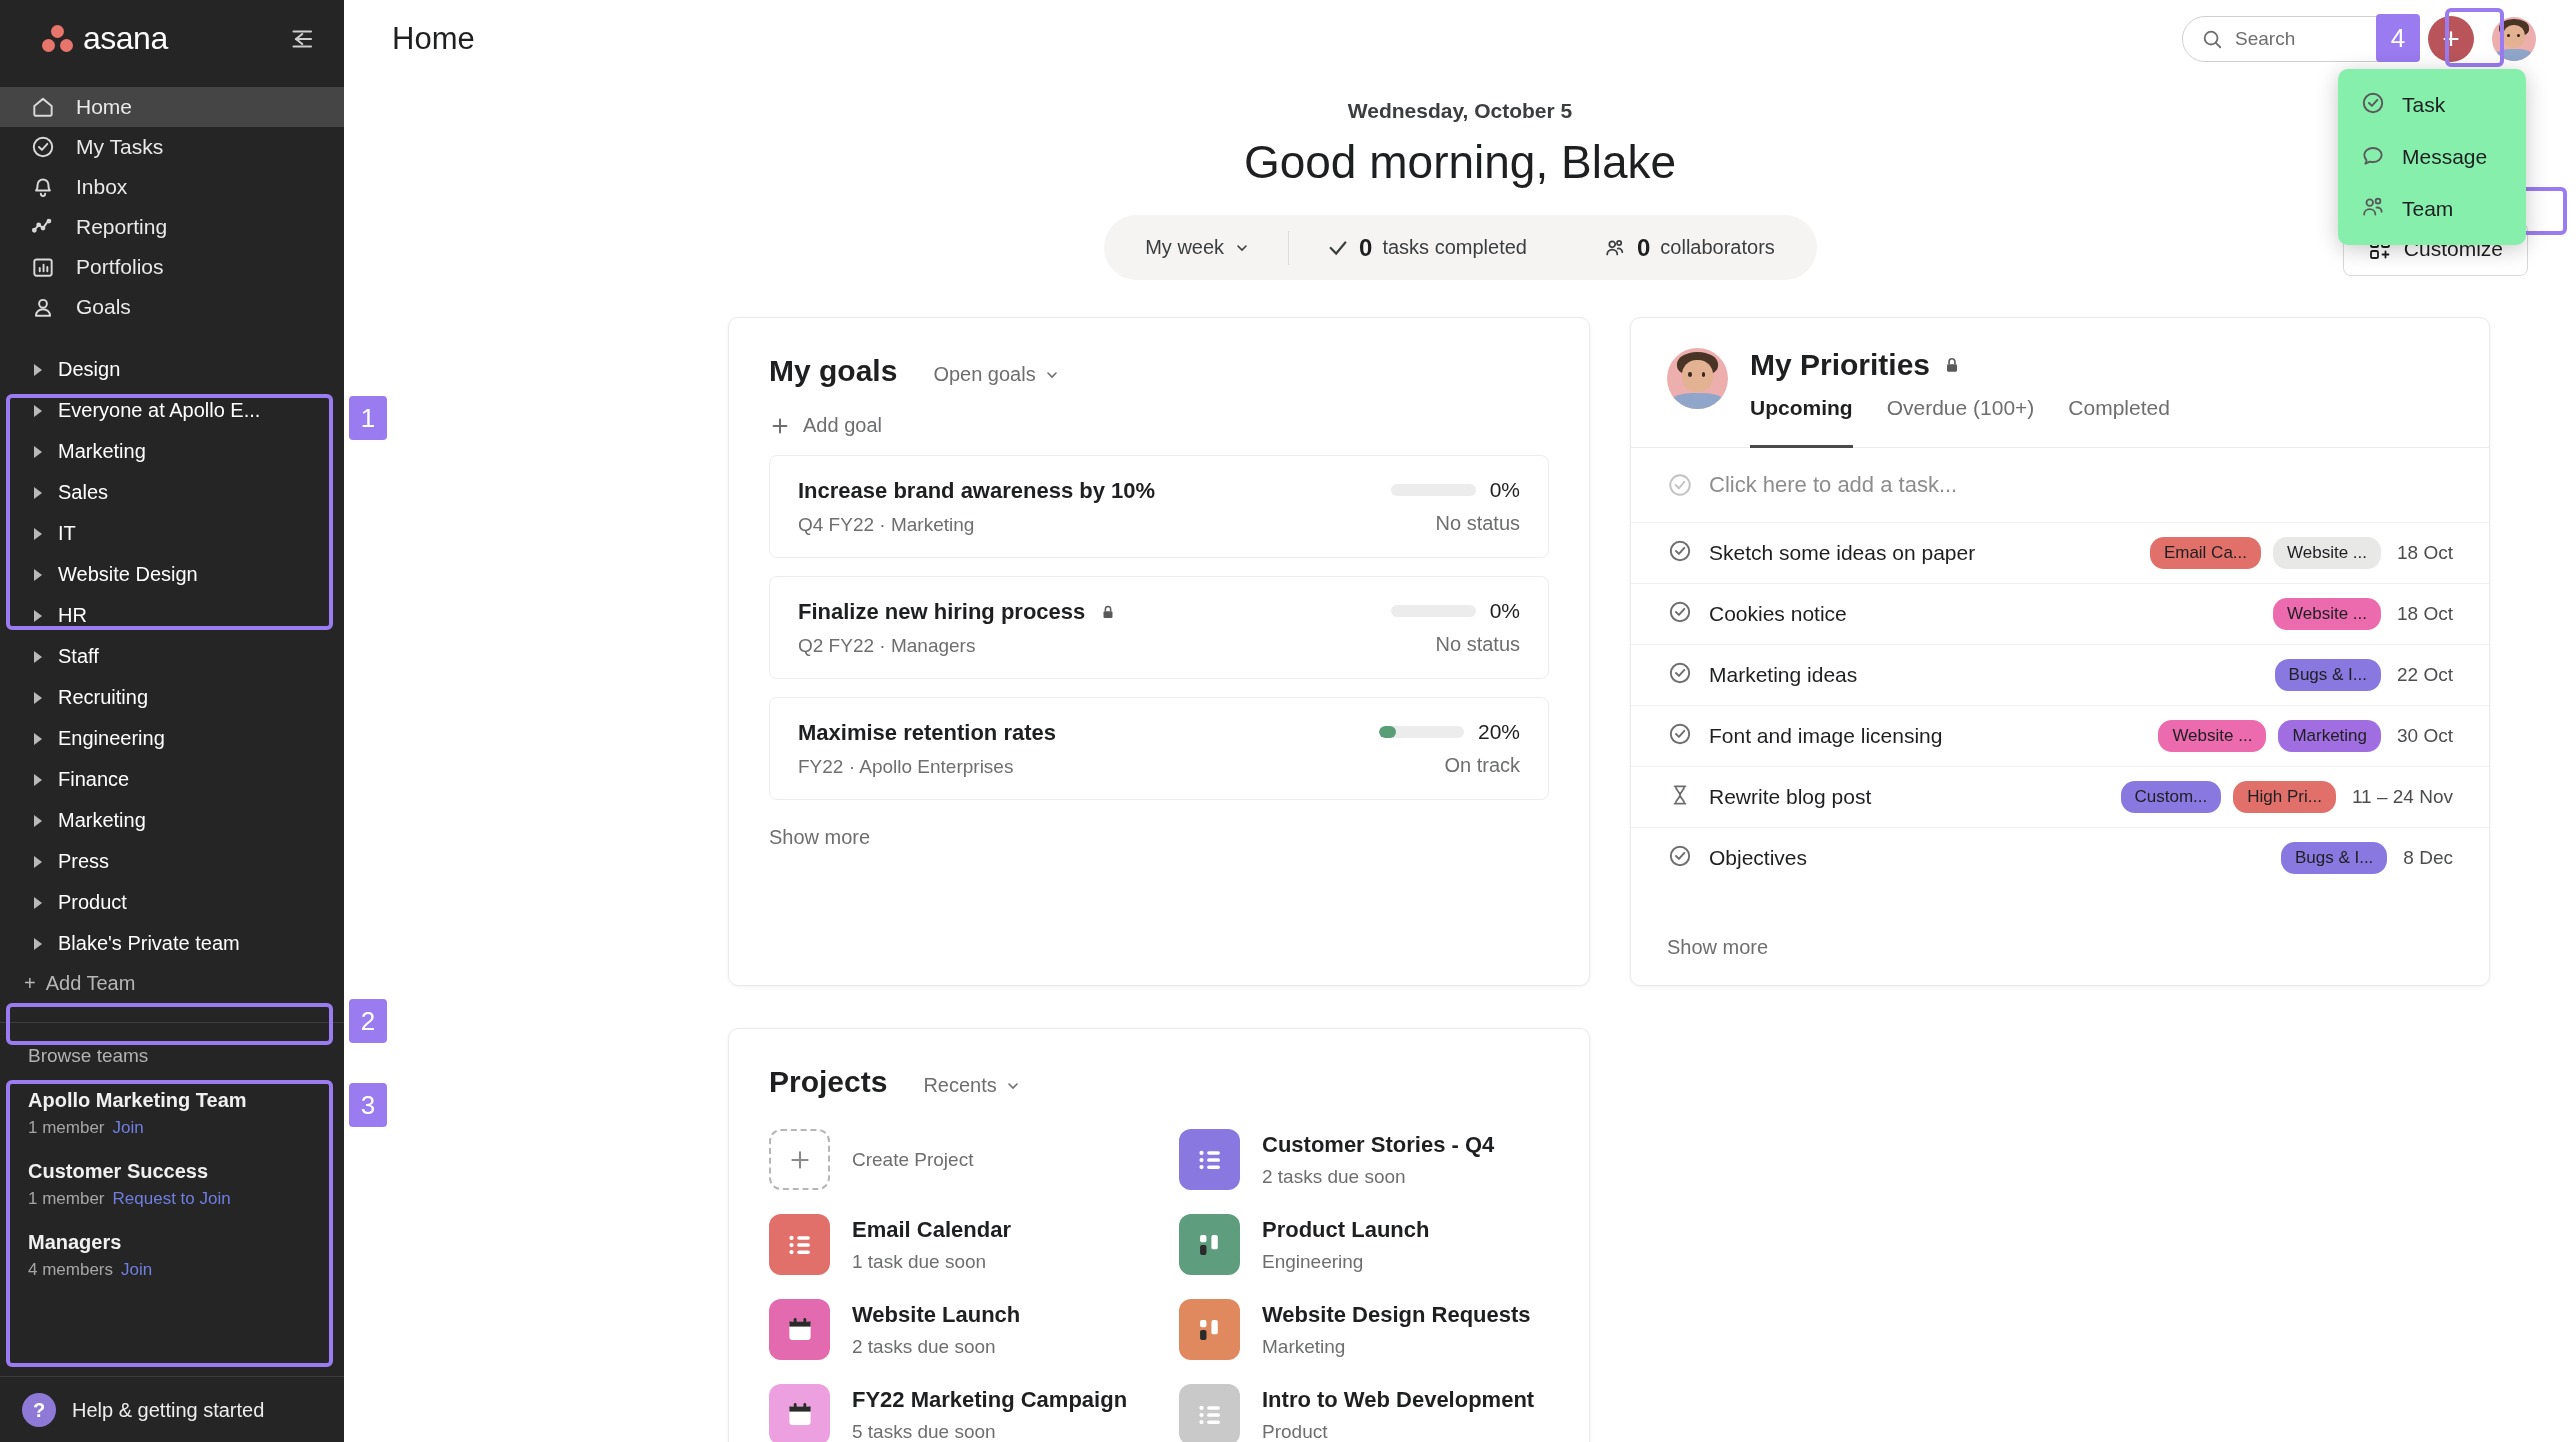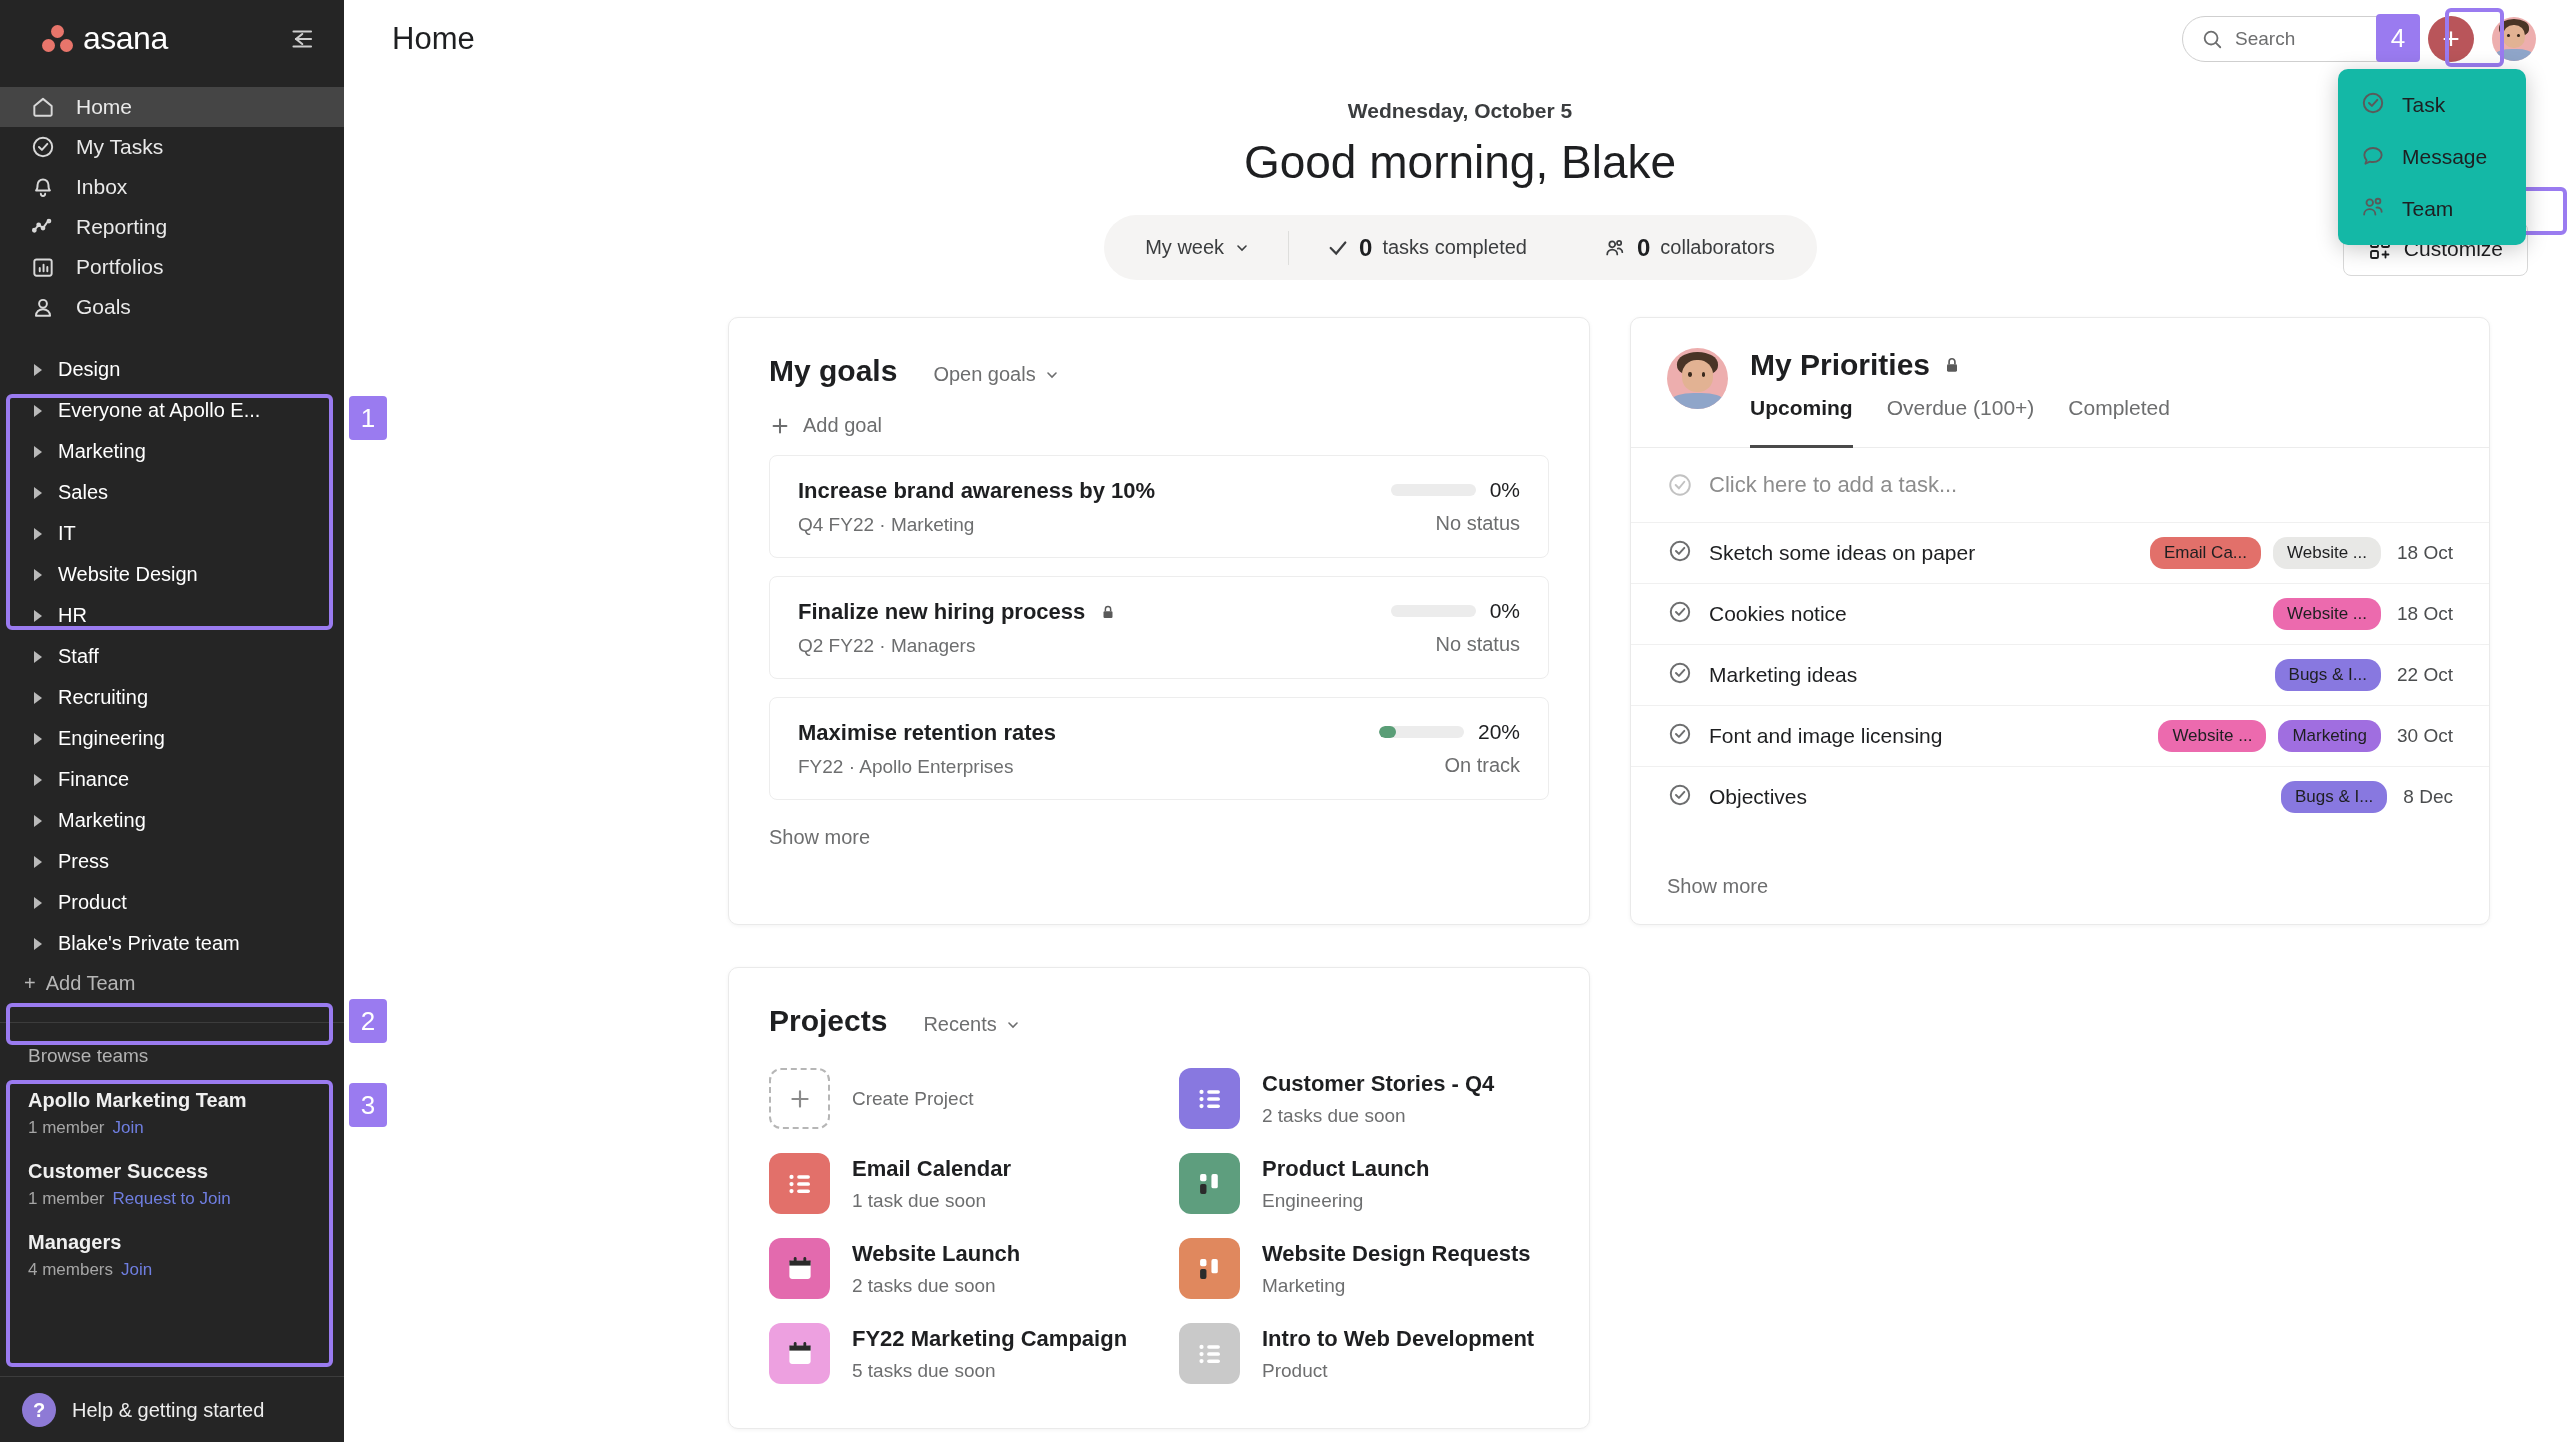--- a/index.html
+++ b/index.html
@@ -103,21 +103,21 @@
   
   .face { width:100%;height:100%;background:#edaeae;position:relative;display:block; }
   .face .hair{position:absolute;left:17%;top:6%;width:66%;height:40%;border-radius:50% 50% 42% 42%;background:#4a3426;}
   .face .skin{position:absolute;left:24%;top:20%;width:52%;height:52%;border-radius:46%;background:#e2b293;}
   .face .shirt{position:absolute;left:8%;bottom:0;width:84%;height:26%;border-radius:42% 42% 0 0;background:#8fa5c9;}
   .face .eyeL,.face .eyeR{position:absolute;top:40%;width:6%;height:7%;border-radius:50%;background:#3a2a1e;}
   .face .eyeL{left:35%;} .face .eyeR{left:57%;}
 
   .dropdown {
     position:absolute; top:69px; right: 50px; width: 188px;
-    background:#14b8a6; border-radius:10px; box-shadow: 0 4px 22px rgba(0,0,0,.22);
+    background:#86efac; border-radius:10px; box-shadow: 0 4px 22px rgba(0,0,0,.22);
     padding: 10px 0; z-index: 40;
   }
   .dd-item { display:flex; align-items:center; gap:16px; height:52px; padding-left:22px;
              font-size:21px; color:#1e1f21; cursor:pointer; }
 
   .greeting { text-align:center; margin-top: 22px; }
   .greet-date { font-size:21px; color:#3b3d3f; font-weight:600; }
   .greet-hello { font-size:46px; color:#1e1f21; margin-top:12px; font-weight:400; }
   .stats-pill {
     margin: 26px auto 0; width: 713px; height: 65px; border-radius:33px; background:#f5f4f3;
@@ -627,20 +627,33 @@
                   <span>Font and image licensing</span>
                 </span>
                 <span class="task-right">
                   <span class="tag" style="background:#ec6aae;color:#1e1f21">Website ...</span>
                   <span class="tag" style="background:#a06ee0;color:#1e1f21">Marketing</span>
                   <span class="tdate">30 Oct</span>
                 </span>
               </div>
               <div class="task-row">
                 <span class="task-left">
+                  <span><svg width="26" height="26" viewBox="0 0 24 24" fill="none" stroke="#6d6e6f" stroke-width="1.6" stroke-linecap="round" stroke-linejoin="round">
+                      <path d="M7 4h10M7 20h10M8 4c0 4 4 5 4 8s-4 4-4 8M16 4c0 4-4 5-4 8s4 4 4 8"></path>
+                    </svg></span>
+                  <span>Rewrite blog post</span>
+                </span>
+                <span class="task-right">
+                  <span class="tag" style="background:#8878e0;color:#1e1f21">Custom...</span>
+                  <span class="tag" style="background:#e2706a;color:#1e1f21">High Pri...</span>
+                  <span class="tdate">11 – 24 Nov</span>
+                </span>
+              </div>
+              <div class="task-row">
+                <span class="task-left">
                   <span><svg width="26" height="26" viewBox="0 0 24 24" fill="none" stroke="#6d6e6f" stroke-width="1.8" stroke-linecap="round" stroke-linejoin="round">
                       <circle cx="12" cy="12" r="8.5"></circle>
                       <path d="M8.3 12l2.7 2.7 5-5.6"></path>
                     </svg></span>
                   <span>Objectives</span>
                 </span>
                 <span class="task-right">
                   <span class="tag" style="background:#8878e0;color:#1e1f21">Bugs &amp; I...</span>
                   <span class="tdate">8 Dec</span>
                 </span>

